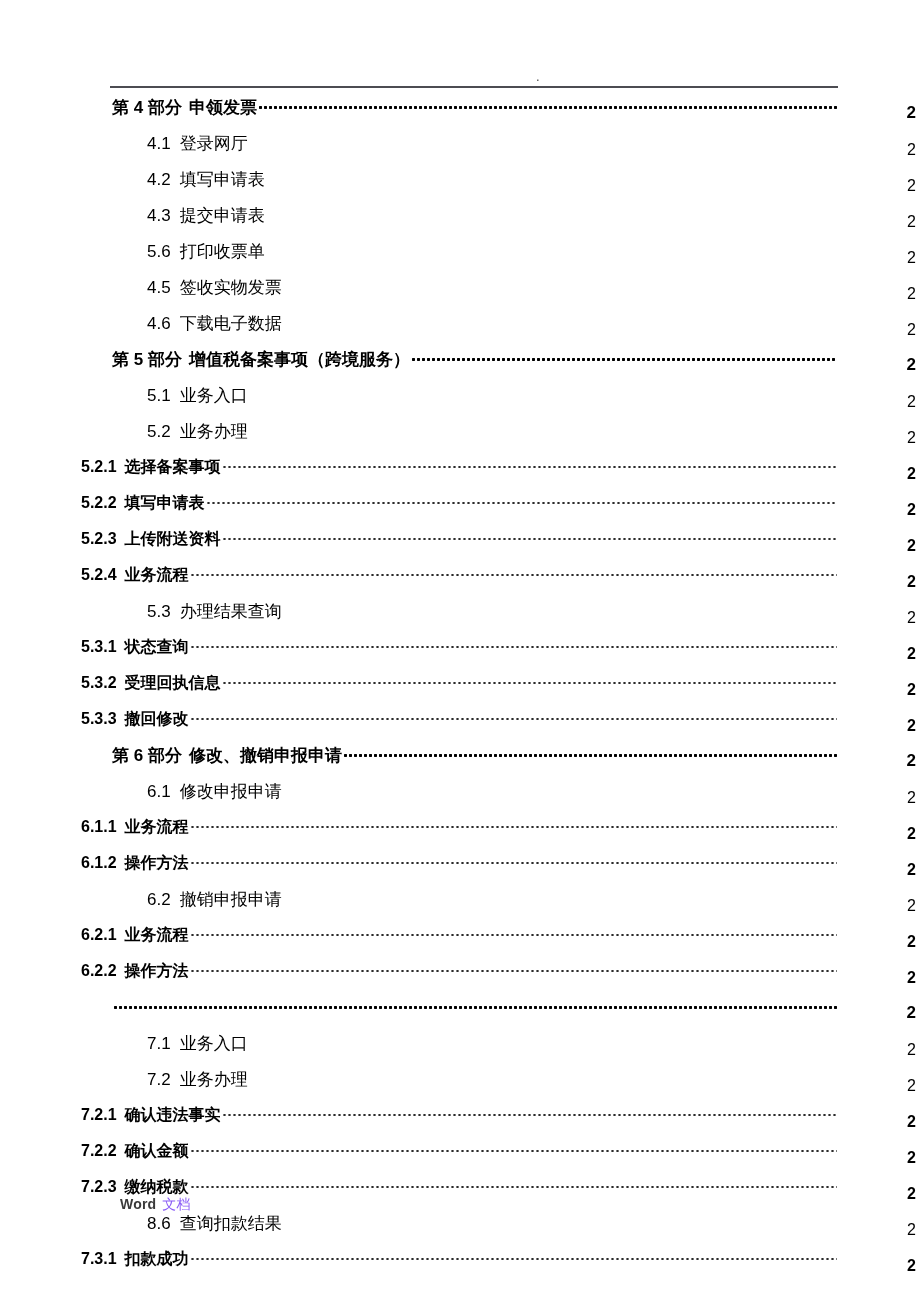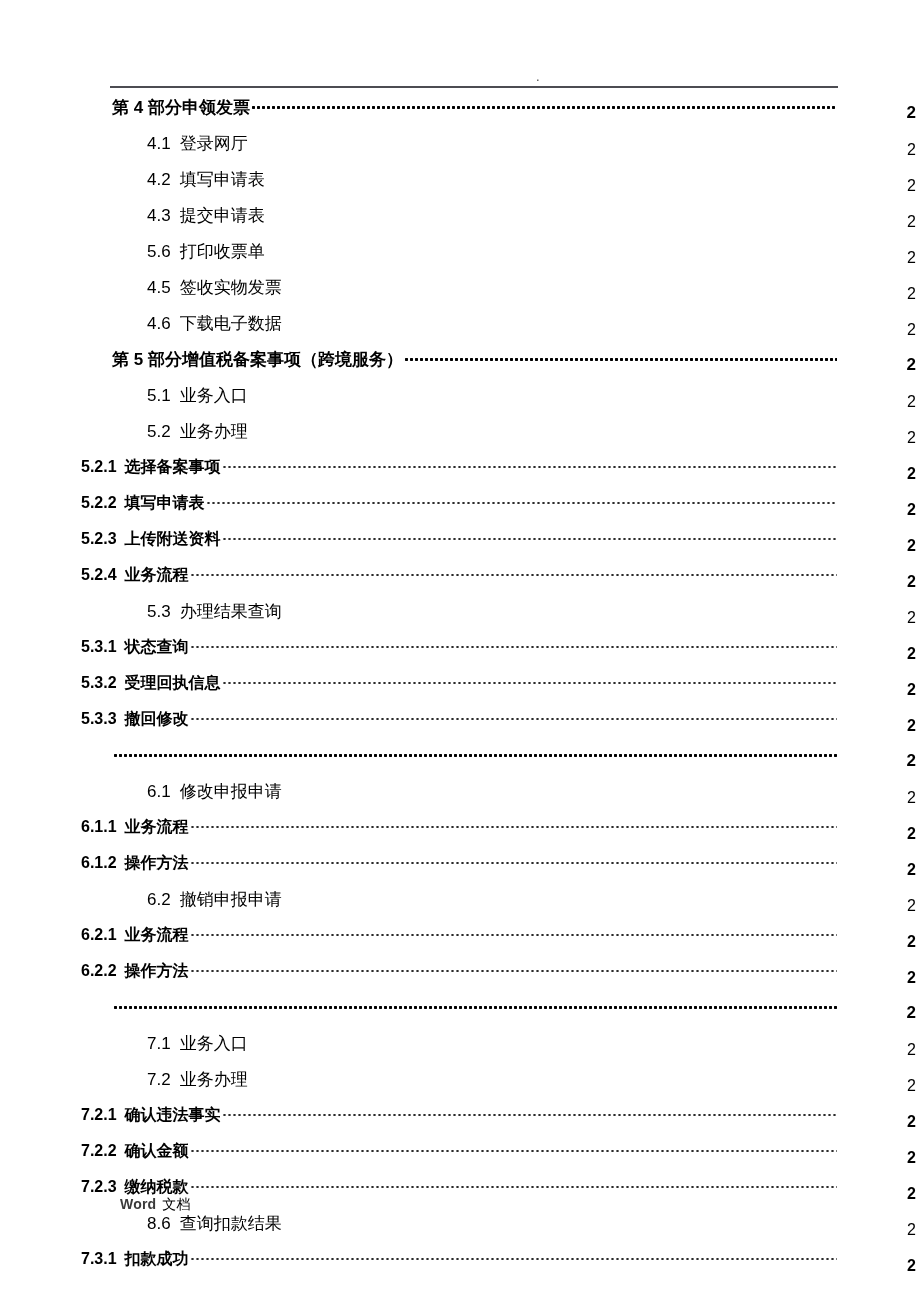--- a/index.html
+++ b/index.html
@@ -96,21 +96,21 @@
     padding-right: 4px;
     box-sizing: border-box;
   }
 
   
   .lvl1 {
     padding-left: 112px;
     font-size: 17px;
     font-weight: bold;
   }
-  .lvl1 .toc-num { margin-right: 0; }
+  .lvl1 .toc-num { margin-right: 7px; }
   .lvl1 .toc-leader::after {
     background-image: radial-gradient(circle, #000 48%, transparent 52%);
     background-size: 5px 3px;
     background-repeat: repeat-x;
     background-position: 0 center;
     height: 3px;
     bottom: 4px;
   }
   .lvl1 .toc-page {
     font-weight: bold;
@@ -157,21 +157,21 @@
     top: 1196px;
     font-size: 14px;
     font-weight: bold;
     color: #3a3a3a;
     letter-spacing: 0.2px;
   }
   .footer .f-cn {
     font-family: "Liberation Serif", "DejaVu Serif", serif;
     font-weight: normal;
     margin-left: 6px;
-    color: #000000;
+    color: #8b5cf6;
   }
 </style>
 </head>
 <body>
 
 <div class="page">
 
   <div class="header-zone">
     <span class="header-dot">.</span>
     <div class="header-rule"></div>
@@ -316,20 +316,24 @@
       </div>
       <div class="toc-row lvl3">
         <span class="toc-label">
           <span class="toc-num">5.3.3</span>
           <span class="toc-title">撤回修改</span>
         </span>
         <span class="toc-leader"></span>
         <span class="toc-page">2</span>
       </div>
       <div class="toc-row lvl1">
+        <span class="toc-label">
+          <span class="toc-num">第 6 部分</span>
+          <span class="toc-title">修改、撤销申报申请</span>
+        </span>
         <span class="toc-leader"></span>
         <span class="toc-page">2</span>
       </div>
       <div class="toc-row lvl2">
         <span class="toc-label">
           <span class="toc-num">6.1</span>
           <span class="toc-title">修改申报申请</span>
         </span>
         <span class="toc-leader"></span>
         <span class="toc-page">2</span>

